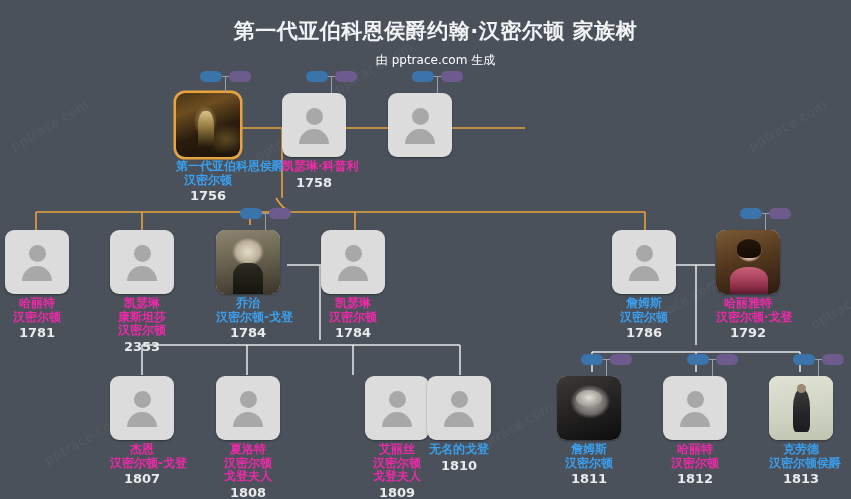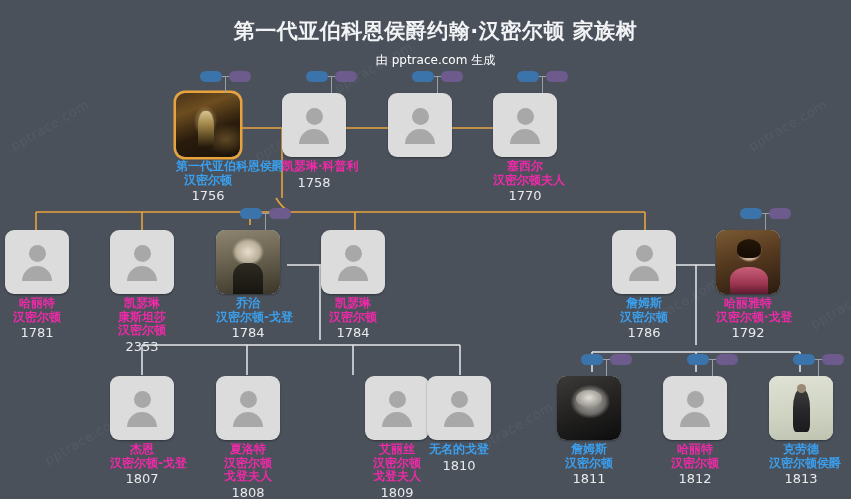--- a/index.html
+++ b/index.html
@@ -137,21 +137,21 @@
   
   .label { margin-top: 3px; text-align: center; width: 64px; margin-left: 0; }
   .lname {
     font-size: 12px; font-weight: bold; line-height: 13.5px;
     white-space: nowrap;
   }
   .lname.male   { color: #3aa0ef; }
   .lname.female { color: #f029a8; }
   .lyear {
     font-size: 13px; color: #e9eaec; line-height: 15px;
-    margin-top: 1px; font-weight: normal;
+    margin-top: 1px; font-weight: bold;
   }
 
   
   .union { position: absolute; z-index: 4; }
   .pill { position:absolute; width: 22px; height: 11px; border-radius: 5.5px; top: 0; }
   .pill.blue   { background: #3a74ab; left: 0; }
   .pill.purple { background: #6d5b8e; left: 29px; }
   .pill-link {
     position: absolute; left: 22px; top: 5px; width: 7px; height: 1px; background: #9aa0a8;
   }
@@ -243,37 +243,20 @@
         <span class="pill blue"></span>
         <span class="pill-link"></span>
         <span class="pill-stem"></span>
         <span class="pill purple"></span>
       </div>
       <div class="card">
         <div class="avatar-head"></div>
         <div class="avatar-body"></div>
       </div>
     </div>
-    <div class="node" style="left: 493px; top: 93px;">
-      <div class="union" style="left: 24px; top: -22px;">
-        <span class="pill blue"></span>
-        <span class="pill-link"></span>
-        <span class="pill-stem"></span>
-        <span class="pill purple"></span>
-      </div>
-      <div class="card">
-        <div class="avatar-head"></div>
-        <div class="avatar-body"></div>
-      </div>
-      <div class="label">
-        <div class="lname female">塞西尔</div>
-        <div class="lname female">汉密尔顿夫人</div>
-        <div class="lyear">1770</div>
-      </div>
-    </div>
     <div class="node" style="left: 5px; top: 230px;">
       <div class="card">
         <div class="avatar-head"></div>
         <div class="avatar-body"></div>
       </div>
       <div class="label">
         <div class="lname female">哈丽特</div>
         <div class="lname female">汉密尔顿</div>
         <div class="lyear">1781</div>
       </div>

